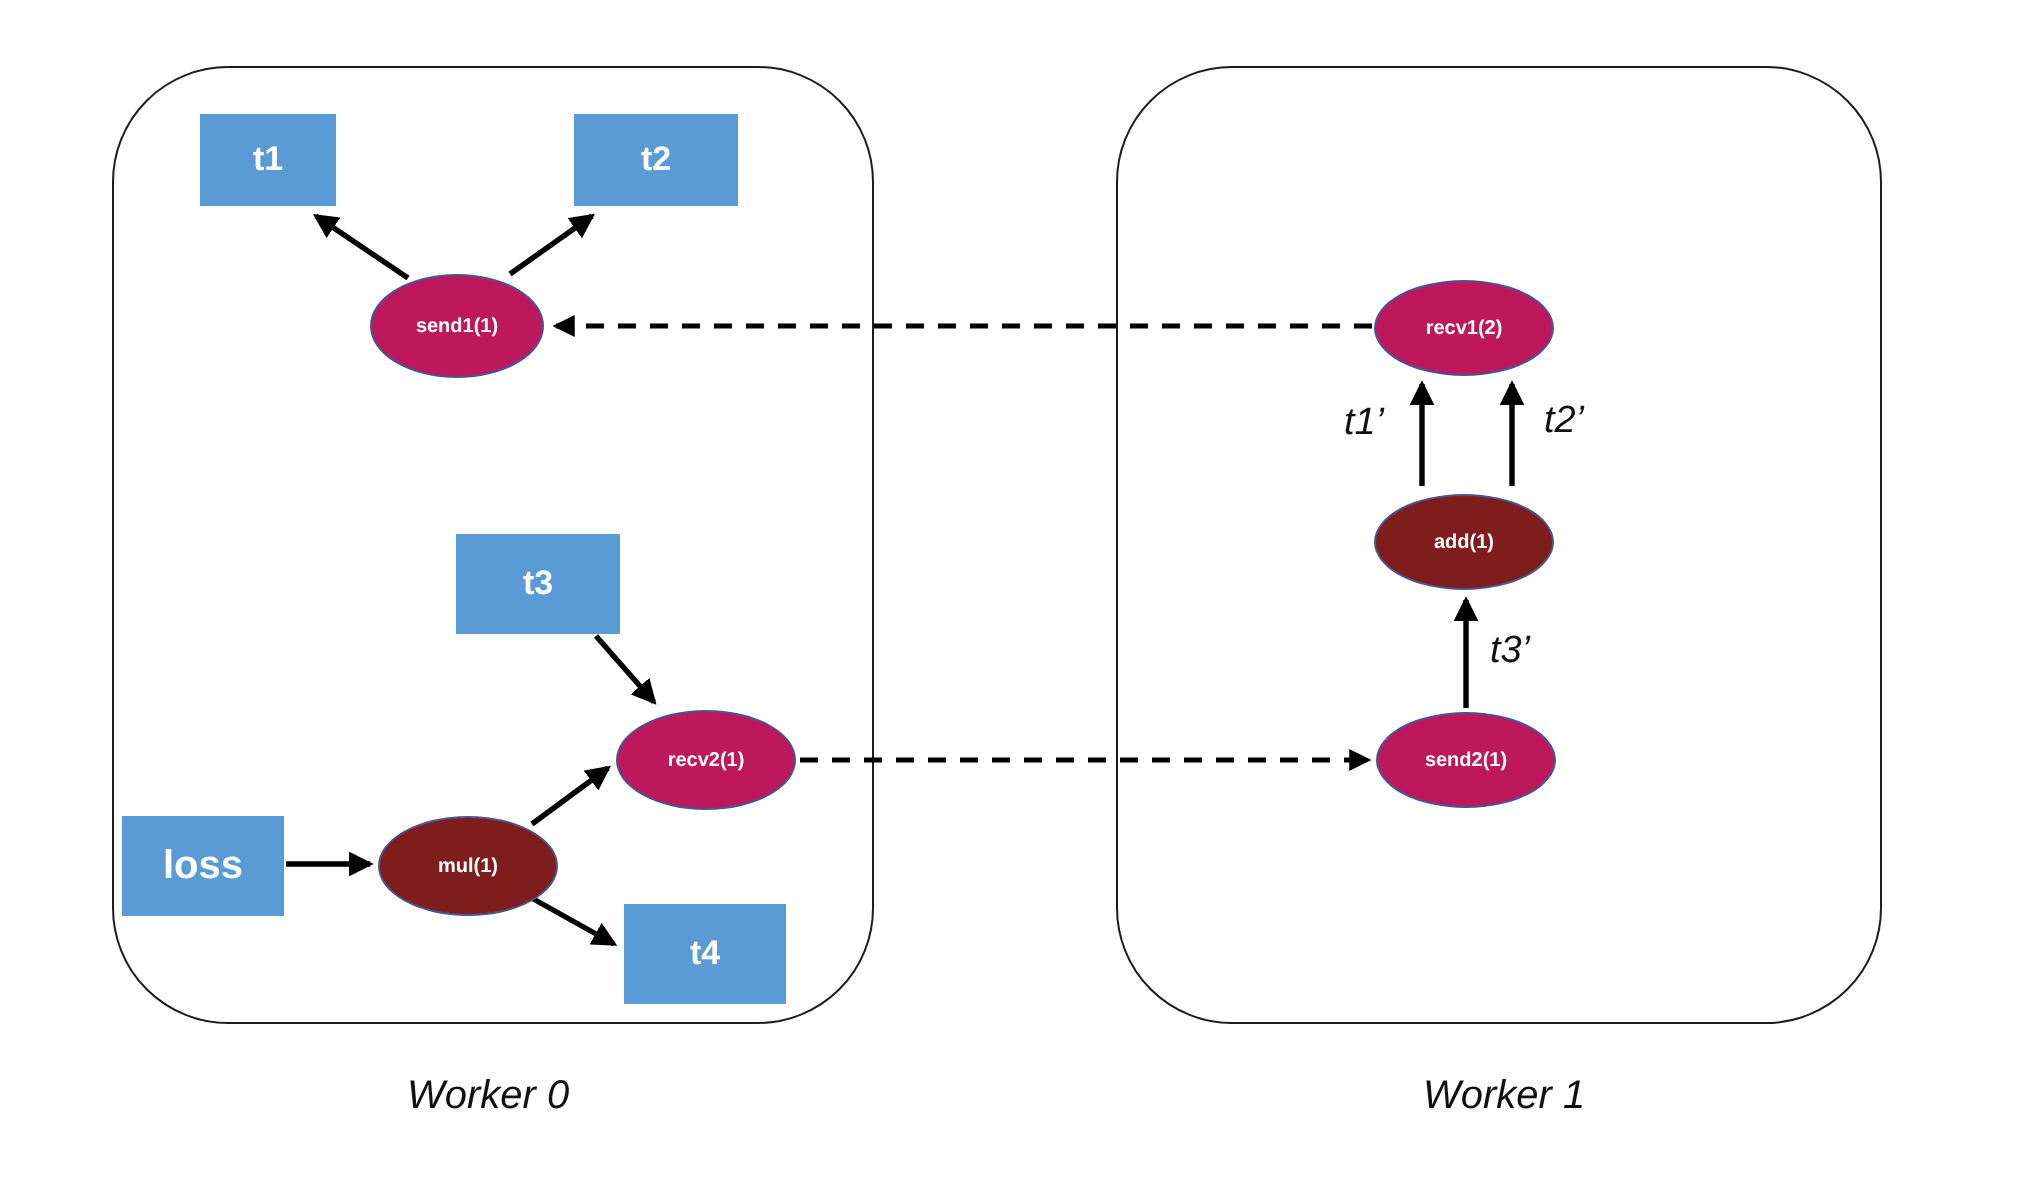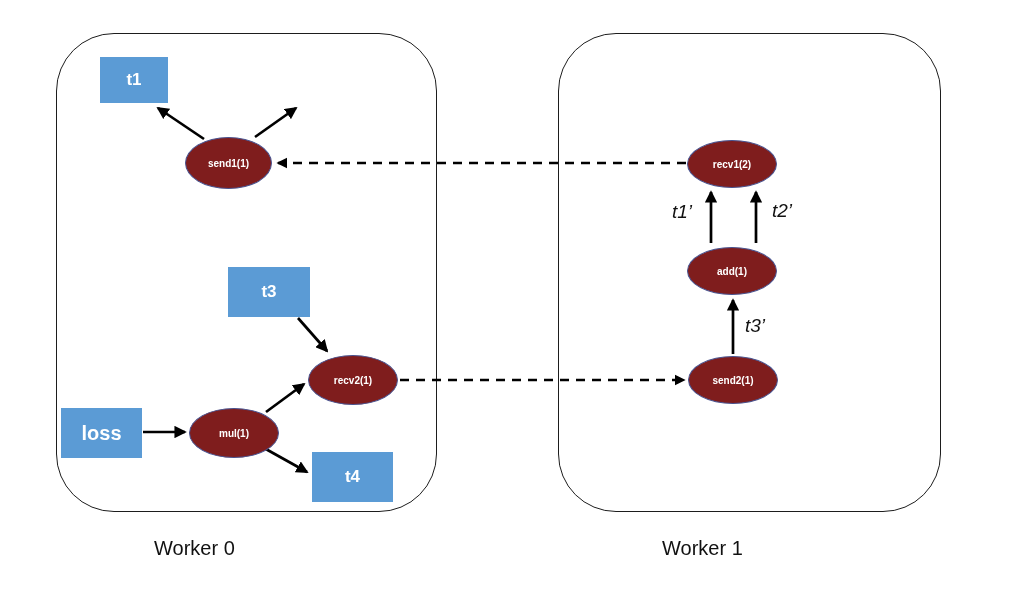--- a/index.html
+++ b/index.html
@@ -53,21 +53,21 @@
     color: #ffffff;
     font-weight: bold;
     font-size: 10px;
     display: flex;
     align-items: center;
     justify-content: center;
     border: 1.5px solid #4A5490;
     box-sizing: border-box;
     z-index: 3;
   }
-  .ellipse-red    { background: #7f1d1d; }
+  .ellipse-red    { background: #be185d; }
   .ellipse-yellow { background: #7f1d1d; }
 
   #node-t1    { left: 100px; top: 57px;  width: 68px; height: 46px; }
   #node-t2    { left: 287px; top: 57px;  width: 82px; height: 46px; }
   #node-t3    { left: 228px; top: 267px; width: 82px; height: 50px; }
   #node-loss  { left: 61px;  top: 408px; width: 81px; height: 50px; }
   #node-t4    { left: 312px; top: 452px; width: 81px; height: 50px; }
 
   #node-send1 { left: 185px; top: 137px; width: 87px; height: 52px; }
   #node-recv2 { left: 308px; top: 355px; width: 90px; height: 50px; }
@@ -87,22 +87,23 @@
   }
   #label-t1-grad { left: 660px; top: 201px; }
   #label-t2-grad { left: 760px; top: 200px; }
   #label-t3-grad { left: 733px; top: 315px; }
 
   .worker-label {
     position: absolute;
     color: #111111;
     font-size: 20px;
     width: 180px;
-    text-align: left;
+    text-align: center;
     z-index: 4;
+    font-style: italic;
   }
   #worker0-label { left: 154px; top: 537px; }
   #worker1-label { left: 662px; top: 537px; }
 </style>
 </head>
 <body>
 
 <div class="stage">
 
   <div class="worker-box" id="worker0-box"></div>
@@ -123,20 +124,21 @@
     <path d="M 264 448 L 307 472" stroke="#000" stroke-width="2.7" fill="none" marker-end="url(#ah)"></path>
     <path d="M 711 243 L 711 192" stroke="#000" stroke-width="2.7" fill="none" marker-end="url(#ah)"></path>
     <path d="M 756 243 L 756 192" stroke="#000" stroke-width="2.7" fill="none" marker-end="url(#ah)"></path>
     <path d="M 733 354 L 733 300" stroke="#000" stroke-width="2.7" fill="none" marker-end="url(#ah)"></path>
 
     <path d="M 686 163 L 278 163" stroke="#000" stroke-width="2.4" stroke-dasharray="9 7" fill="none" marker-end="url(#ah)"></path>
     <path d="M 400 380 L 684 380" stroke="#000" stroke-width="2.4" stroke-dasharray="9 7" fill="none" marker-end="url(#ah)"></path>
   </svg>
 
   <div class="rect-node" id="node-t1">t1</div>
+  <div class="rect-node" id="node-t2">t2</div>
   <div class="rect-node" id="node-t3">t3</div>
   <div class="rect-node large-label" id="node-loss">loss</div>
   <div class="rect-node" id="node-t4">t4</div>
 
   <div class="ellipse-node ellipse-red" id="node-send1">send1(1)</div>
   <div class="ellipse-node ellipse-red" id="node-recv2">recv2(1)</div>
   <div class="ellipse-node ellipse-yellow" id="node-mul">mul(1)</div>
 
   <div class="ellipse-node ellipse-red" id="node-recv1">recv1(2)</div>
   <div class="ellipse-node ellipse-yellow" id="node-add">add(1)</div>

